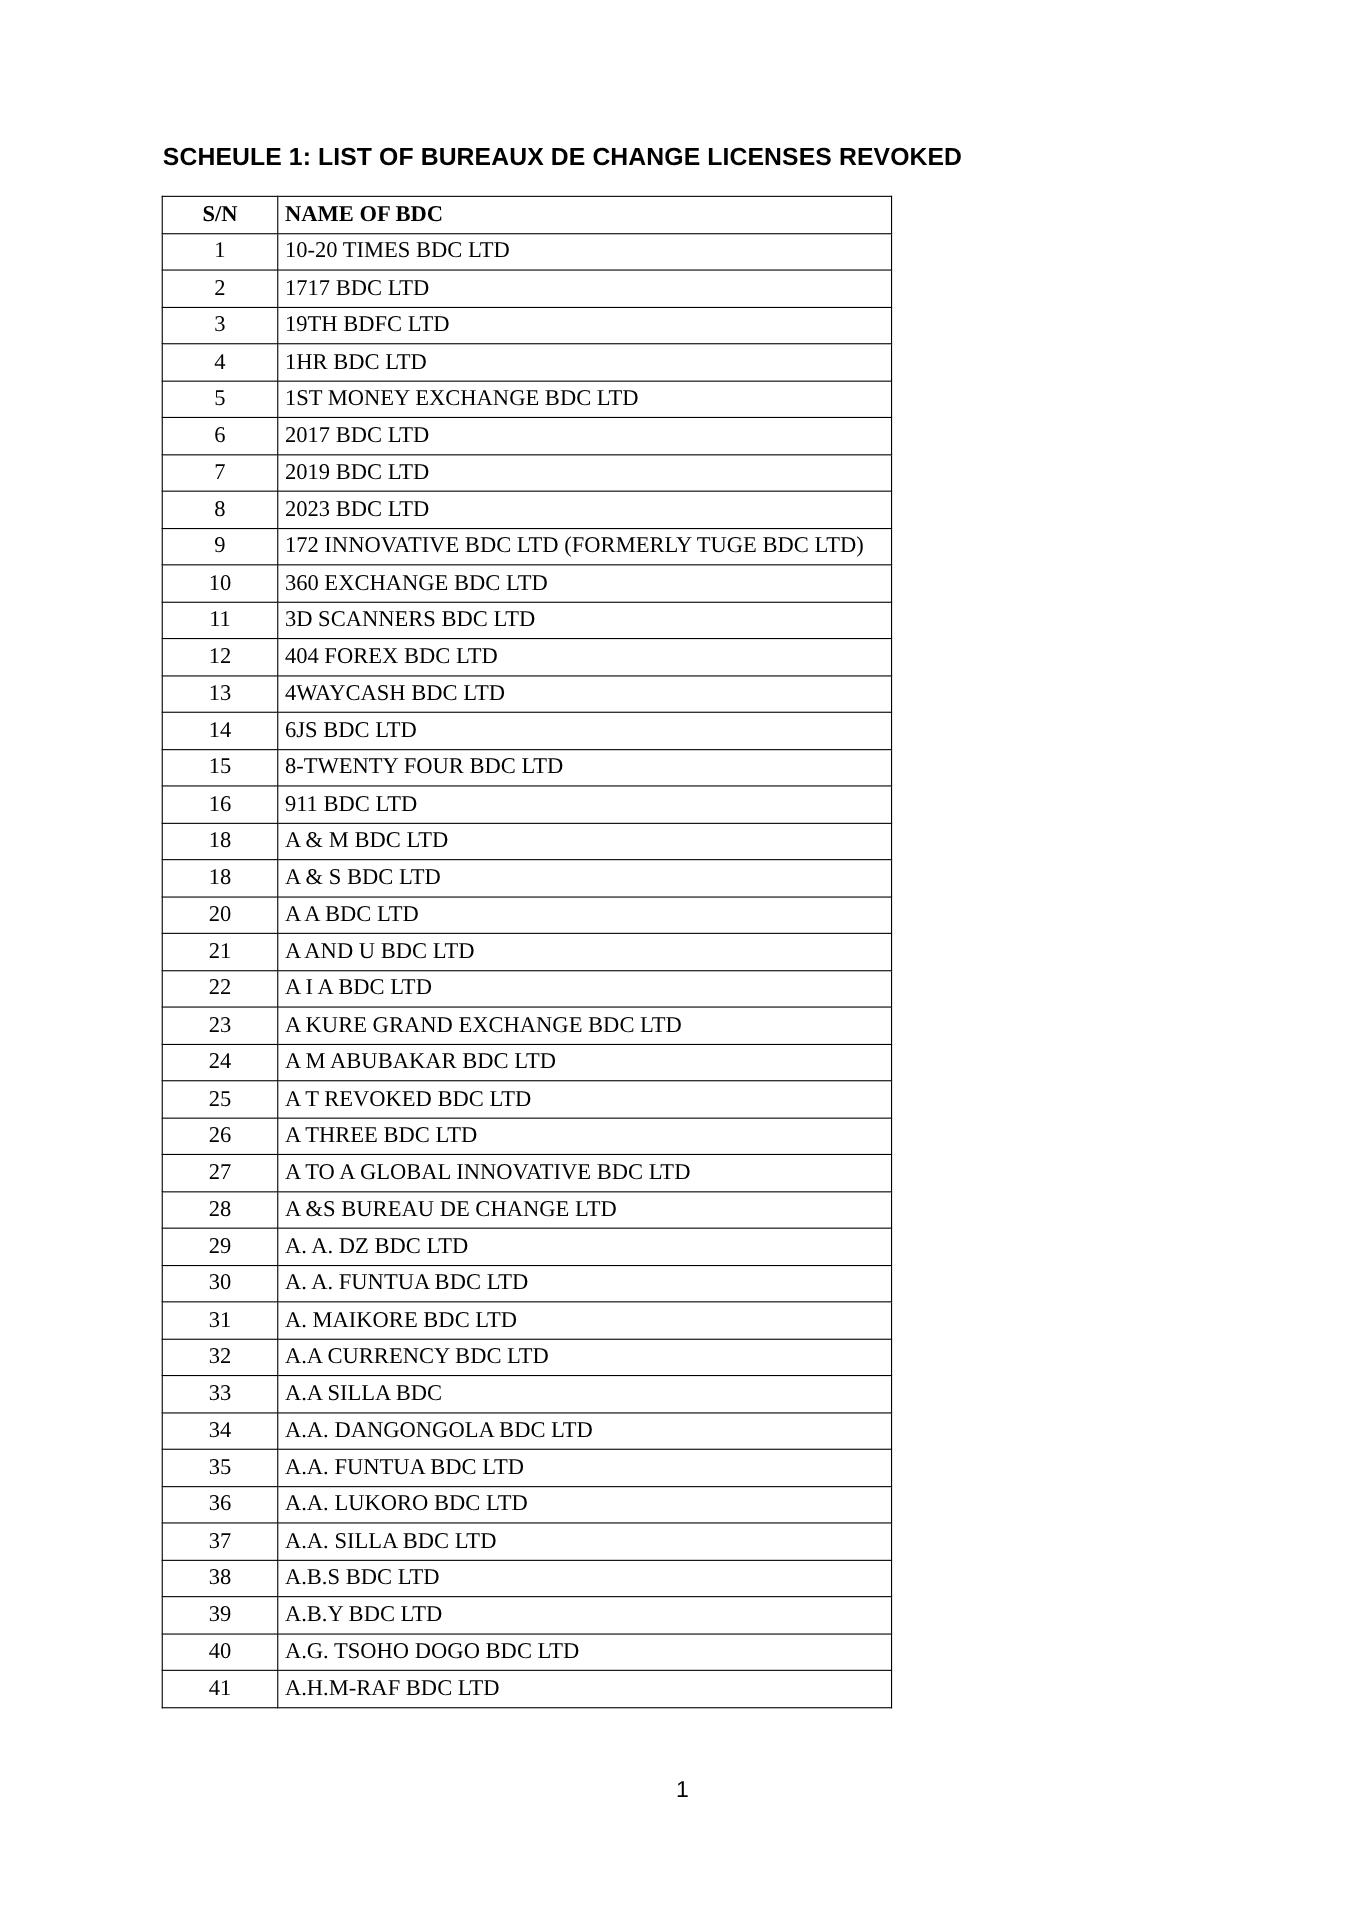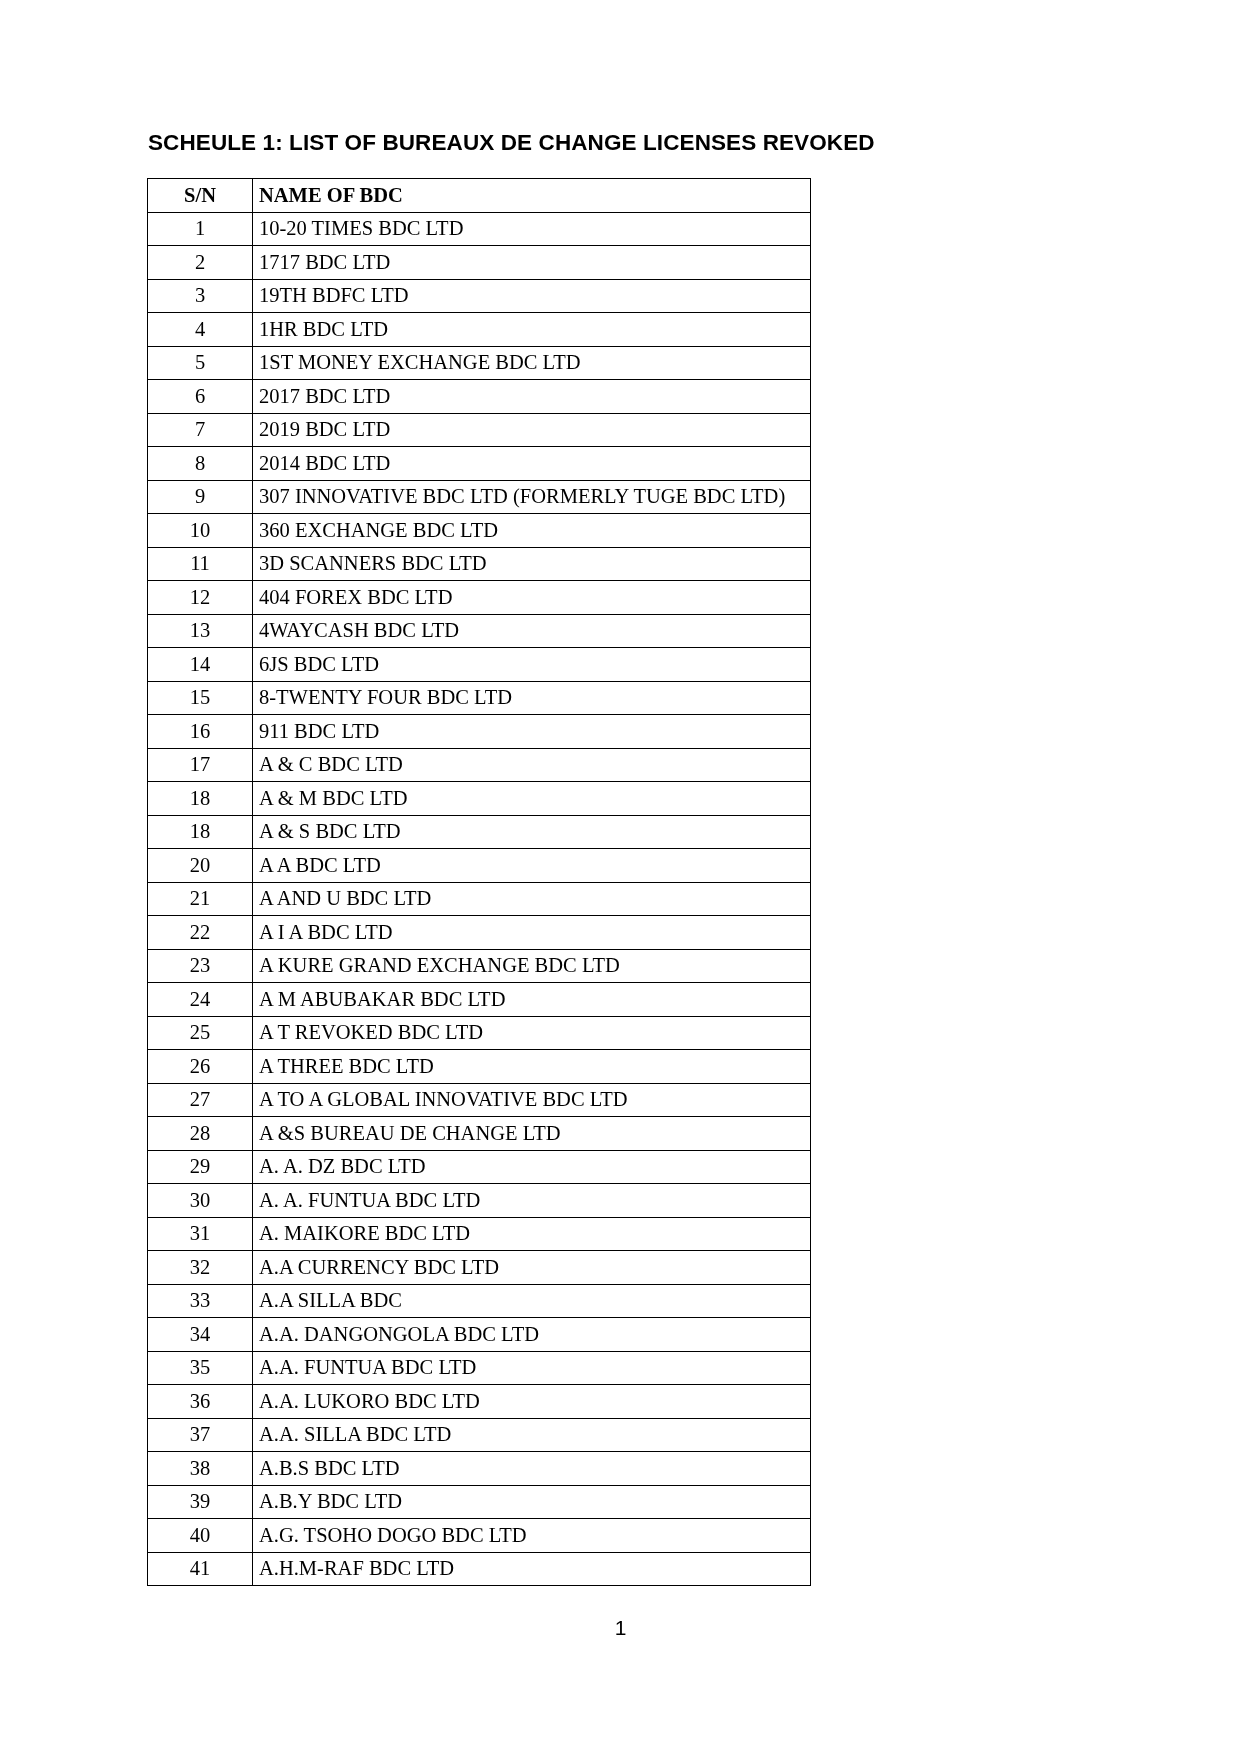--- a/index.html
+++ b/index.html
@@ -119,25 +119,25 @@
         <tr>
           <td class="sn-cell">6</td>
           <td class="name-cell">2017 BDC LTD</td>
         </tr>
         <tr>
           <td class="sn-cell">7</td>
           <td class="name-cell">2019 BDC LTD</td>
         </tr>
         <tr>
           <td class="sn-cell">8</td>
-          <td class="name-cell">2014 BDC LTD</td>
+          <td class="name-cell">2023 BDC LTD</td>
         </tr>
         <tr>
           <td class="sn-cell">9</td>
-          <td class="name-cell">307 INNOVATIVE BDC LTD (FORMERLY TUGE BDC LTD)</td>
+          <td class="name-cell">172 INNOVATIVE BDC LTD (FORMERLY TUGE BDC LTD)</td>
         </tr>
         <tr>
           <td class="sn-cell">10</td>
           <td class="name-cell">360 EXCHANGE BDC LTD</td>
         </tr>
         <tr>
           <td class="sn-cell">11</td>
           <td class="name-cell">3D SCANNERS BDC LTD</td>
         </tr>
         <tr>
@@ -154,24 +154,20 @@
         </tr>
         <tr>
           <td class="sn-cell">15</td>
           <td class="name-cell">8-TWENTY FOUR BDC LTD</td>
         </tr>
         <tr>
           <td class="sn-cell">16</td>
           <td class="name-cell">911 BDC LTD</td>
         </tr>
         <tr>
-          <td class="sn-cell">17</td>
-          <td class="name-cell">A &amp; C BDC LTD</td>
-        </tr>
-        <tr>
           <td class="sn-cell">18</td>
           <td class="name-cell">A &amp; M BDC LTD</td>
         </tr>
         <tr>
           <td class="sn-cell">18</td>
           <td class="name-cell">A &amp; S BDC LTD</td>
         </tr>
         <tr>
           <td class="sn-cell">20</td>
           <td class="name-cell">A A BDC LTD</td>

